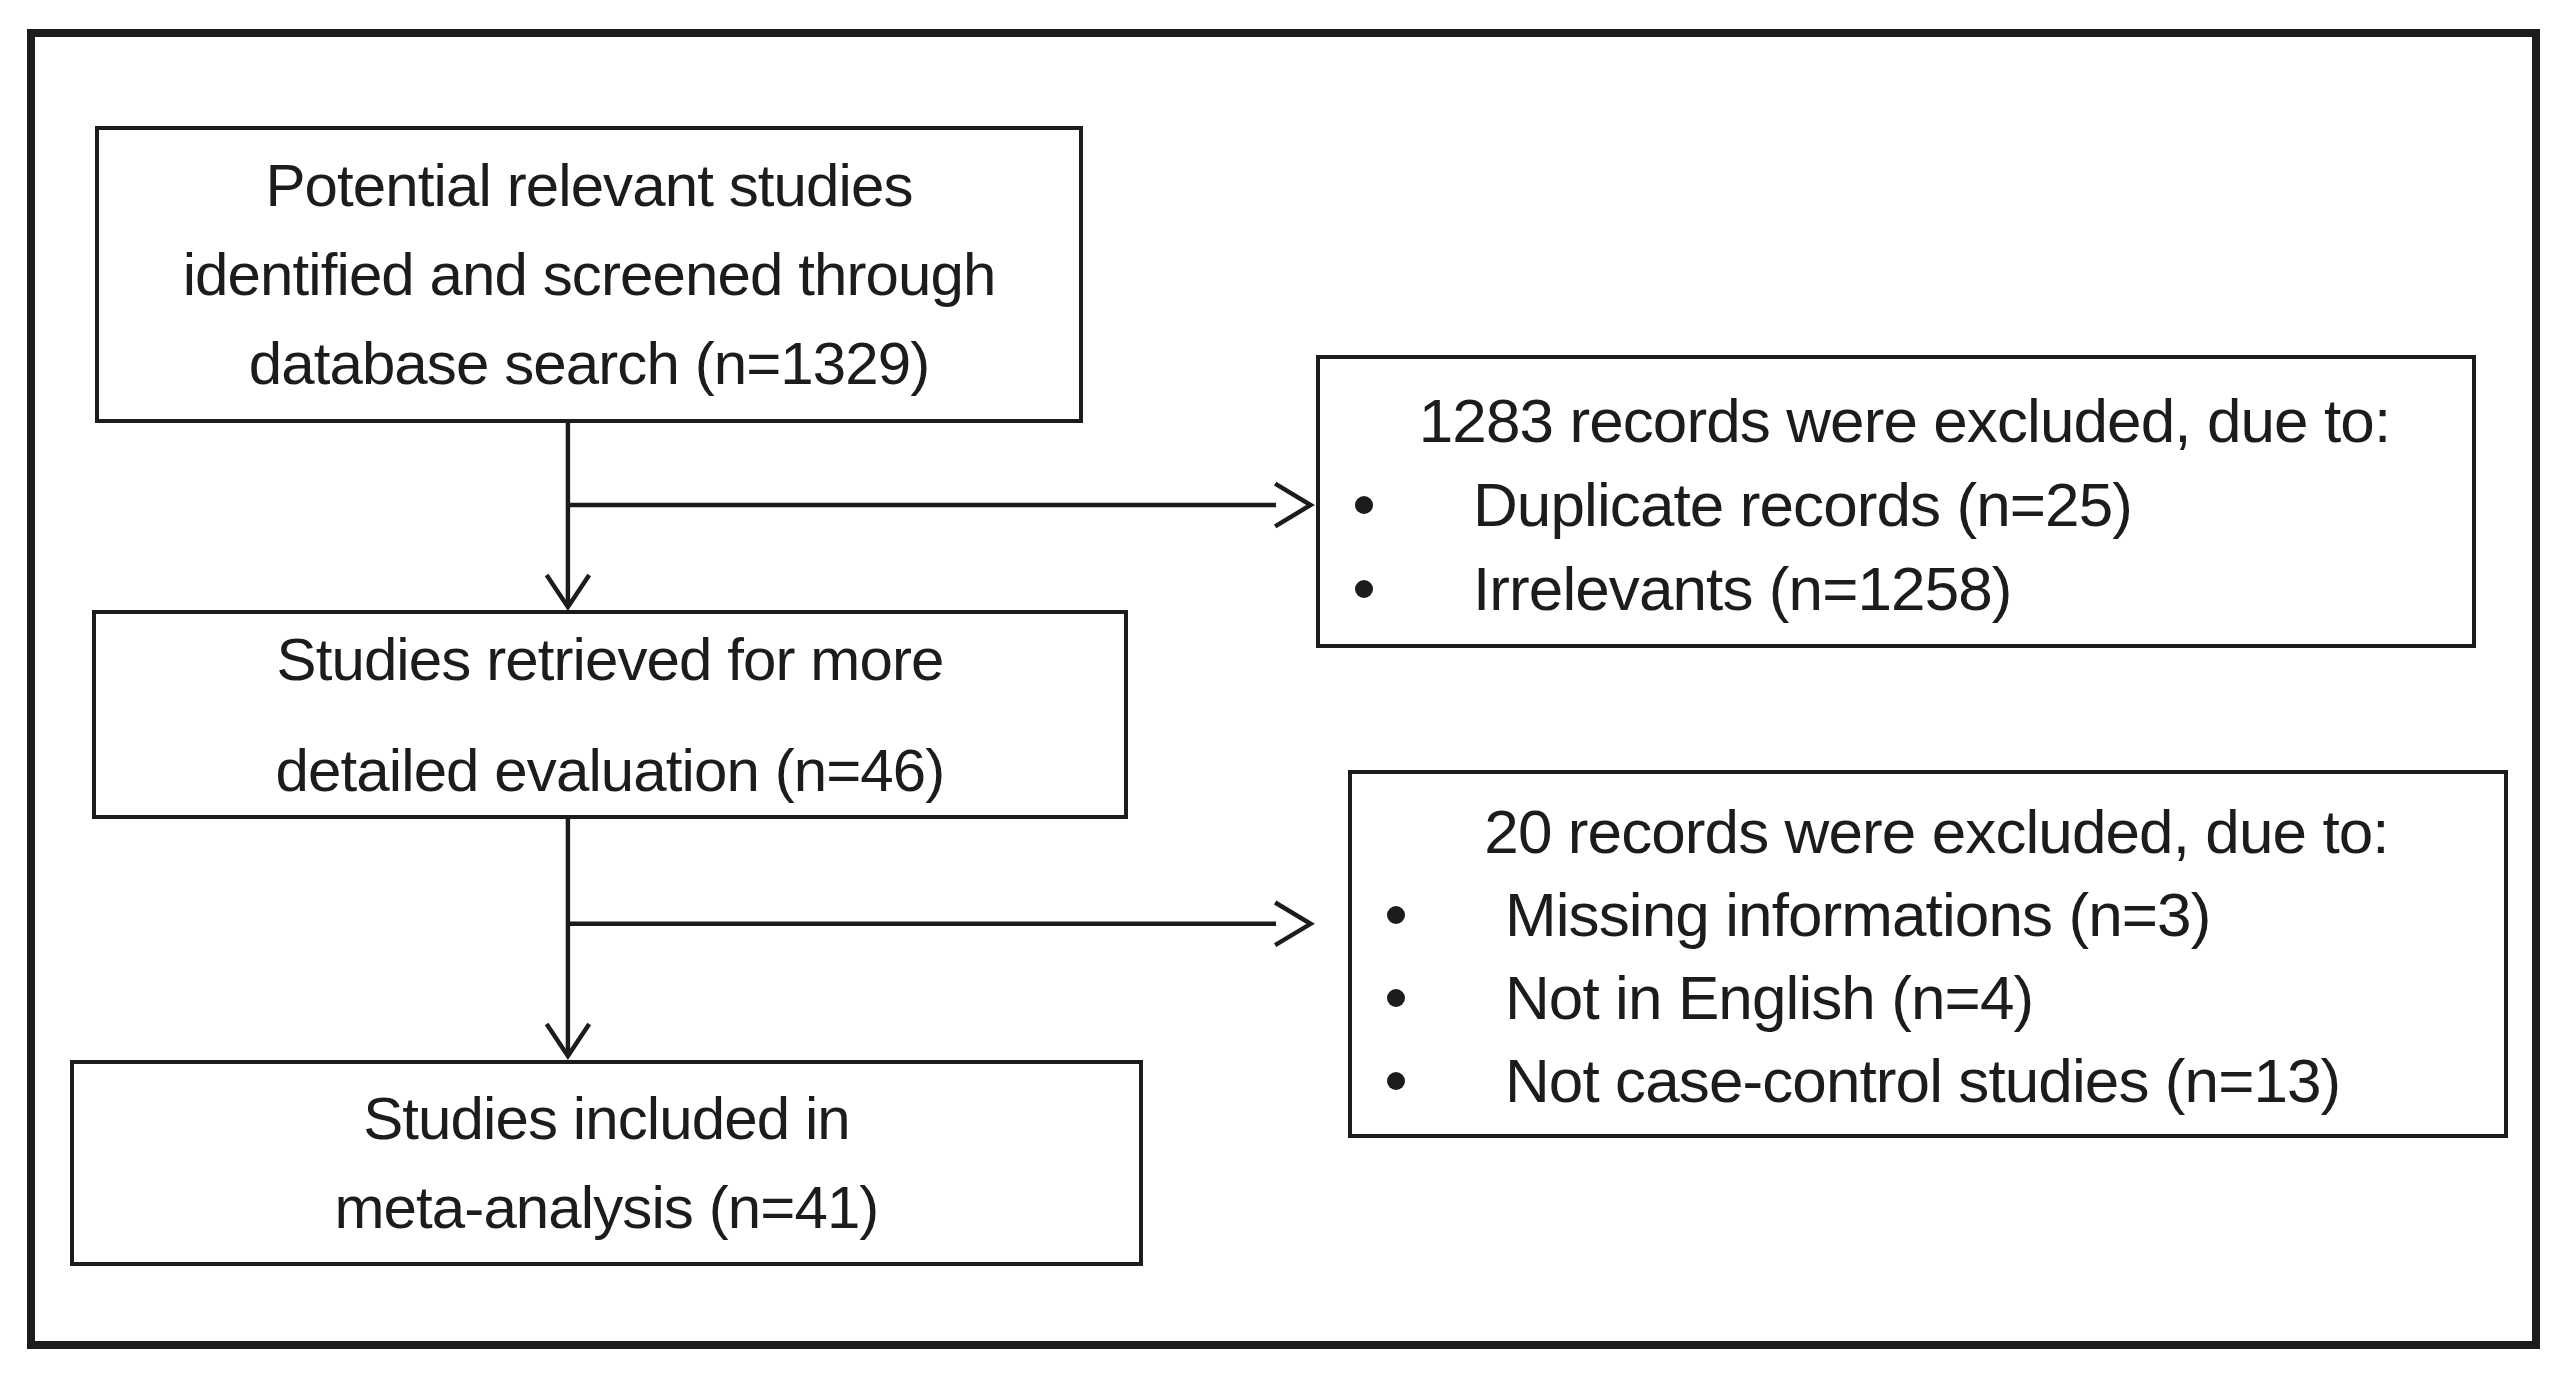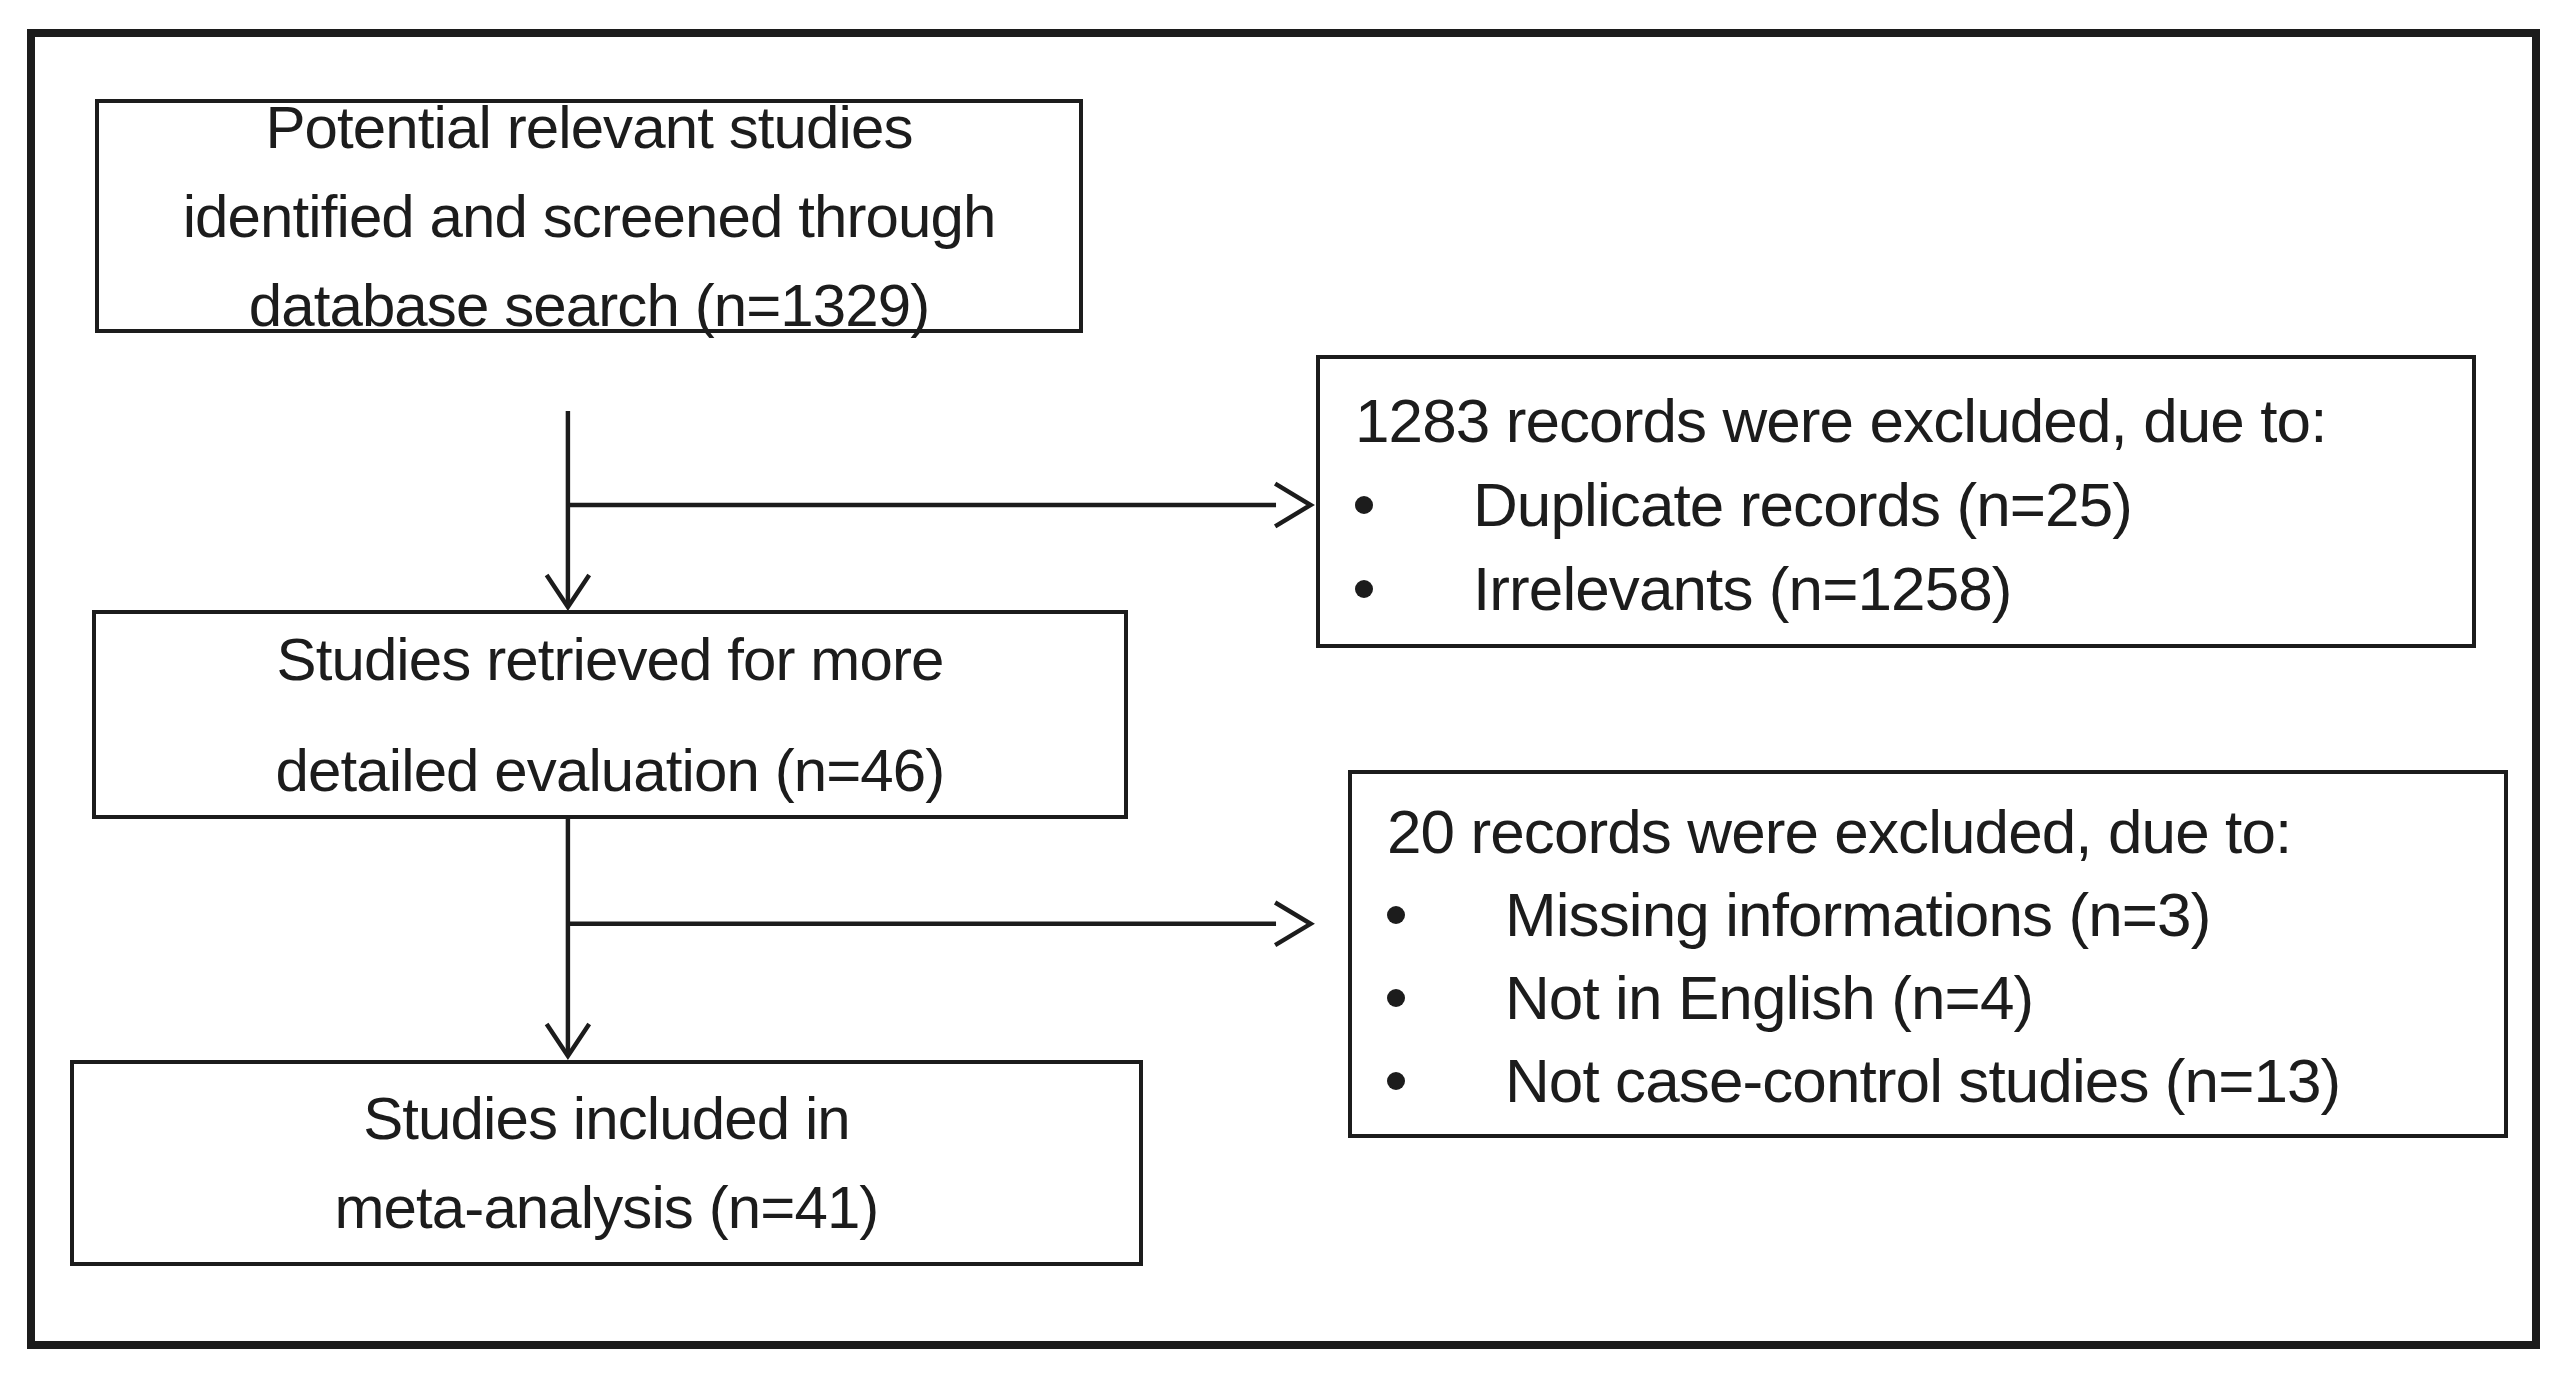--- a/index.html
+++ b/index.html
@@ -26,32 +26,33 @@
     width:2513px; height:1320px;
     border:8px solid var(--ink);
     box-sizing:border-box;
     background:var(--paper);
   }
   .box{
     position:absolute;
     box-sizing:border-box;
     border:4.4px solid var(--ink);
     background:var(--paper);
+    text-align:center;
   }
   .center-box{
     display:flex;
     flex-direction:column;
     justify-content:center;
     align-items:center;
     text-align:center;
     font-size:60px;
     line-height:89px;
     letter-spacing:-0.9px;
   }
-  .box-identified{ left:95px; top:99px; width:988px; height:234px; }
+  .box-identified{ left:95px; top:126px; width:988px; height:297px; }
   .box-retrieved { left:92px; top:610px; width:1036px; height:209px;gap:22px; }
   .box-included  { left:70px;  top:1060px; width:1073px; height:206px; }
 
   .side-box{
     font-size:62px;
     letter-spacing:-0.9px;
   }
   .box-excluded-screening{ left:1316px; top:355px; width:1160px; height:293px; padding:19.5px 18px 0 35px; line-height:84px; }
   .box-excluded-evaluation{ left:1316px; top:770px; width:1160px; height:368px; padding:16px 18px 0 35px; line-height:83px;margin-left:32px; }
 

